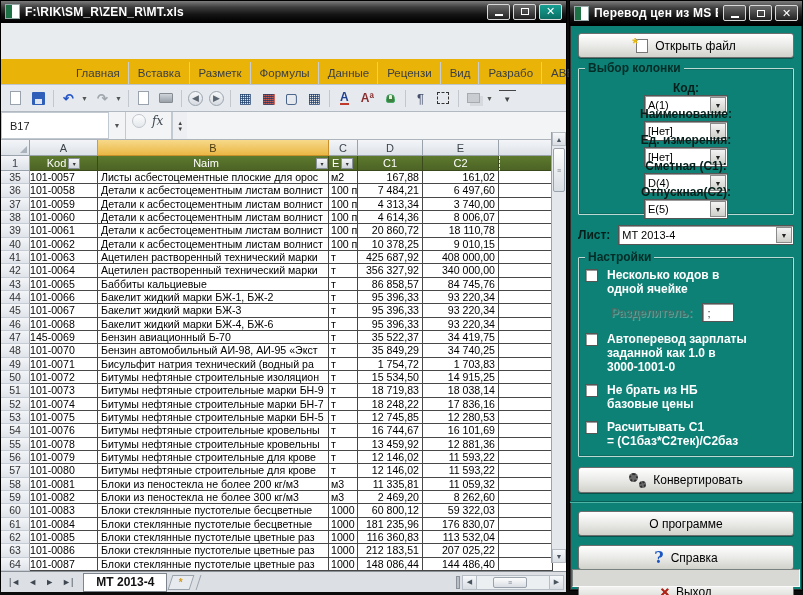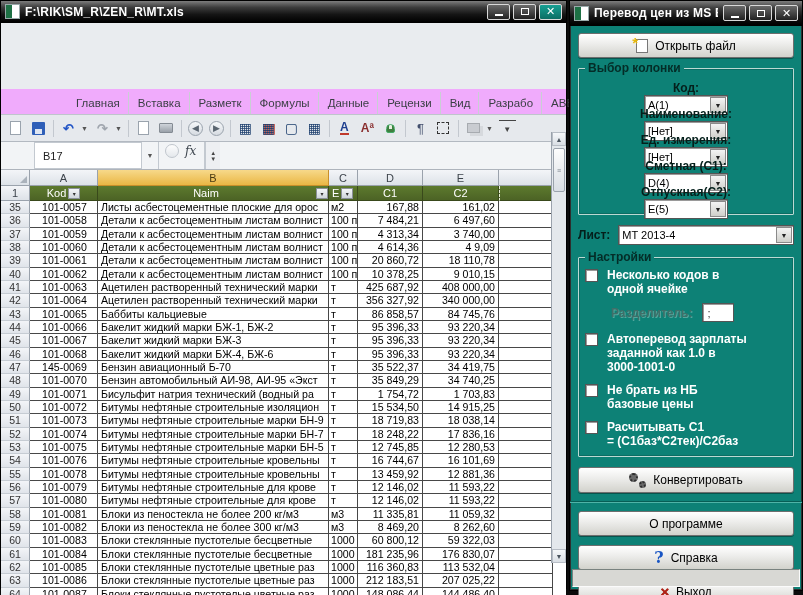--- a/index.html
+++ b/index.html
@@ -20,22 +20,22 @@
     background:linear-gradient(180deg,#6a6a6a,#222); display:flex; align-items:center;
     justify-content:center; color:#fff; font-size:11px; line-height:1; }
   .wbtn .minbar { width:8px; height:2px; background:#fff; margin-top:7px; }
   .wbtn .maxbox { width:8px; height:7px; border:1px solid #fff; }
   .wbtn.close-active { background:linear-gradient(180deg,#17a093,#0b6e64); }
 
   
   .xlwin { position:absolute; left:0; top:0; width:567px; height:589px;
     background:#e9ecef; border:1px solid #000; }
   .stripe { height:36px; background:#e9ecef; }
-  .tabsrow { height:26px; background:#f0abfc; display:flex; align-items:flex-end;
-    padding-left:66px; border-bottom:1px solid #bfc5cc;margin-top:30px; }
+  .tabsrow { height:26px; background:#eab308; display:flex; align-items:flex-end;
+    padding-left:66px; border-bottom:1px solid #bfc5cc; }
   .rtab { font-size:11.5px; color:#3a3f44; padding:5px 8px 5px 9px;
     border-right:1px solid #c9ced4; white-space:nowrap; }
   .tabs-right { margin-left:auto; display:flex; align-items:center; gap:7px; padding:0 8px 3px 0; }
   .heart { color:#6e5560; font-size:13px; }
   .helpcirc { width:16px; height:16px; border-radius:50%; color:#fff; font-size:11px;
     font-weight:bold; display:flex; align-items:center; justify-content:center;
     background:radial-gradient(circle at 35% 30%,#7fb2f2,#2a6fd4 70%); }
 
   .toolbar { height:27px; background:#e6e9ed; display:flex; align-items:center;
     gap:6px; padding:0 6px; border-bottom:1px solid #b3b9c1; }
@@ -58,21 +58,21 @@
   .ic-A { color:#1f3f8f; font-weight:bold; font-size:12px; border-bottom:2px solid #c0392b; line-height:11px; }
   .ic-Aa { color:#8a2f2f; font-weight:bold; font-size:12px; }
   .ic-person { width:9px; height:9px; border-radius:50% 50% 2px 2px;
     background:radial-gradient(circle at 50% 28%,#e8f0e0 0 30%,#3f7f3f 32%); border:1px solid #4a6; }
   .ic-sel { width:12px; height:12px; border:1px dashed #333; }
   .ic-shapes { width:13px; height:10px; background:#c9ccd1; border:1px solid #a7abb0;
     box-shadow:3px 3px 0 #d6d9dd; }
   .ic-ovf { font-size:8px; color:#444; border-top:1px solid #444; padding-top:1px; }
 
   .formulabar { height:28px; background:#f2f4f6; display:flex; align-items:stretch;
-    border-bottom:1px solid #aeb4bc;padding-left:33px; }
+    border-bottom:1px solid #aeb4bc; }
   .namebox { width:108px; background:#fff; border:1px solid #c3c9d0; font-size:11px;
     display:flex; align-items:center; padding-left:8px; color:#222; }
   .nbarrow { width:17px; background:#f2f4f6; display:flex; align-items:center;
     justify-content:center; font-size:7px; color:#555; border-right:1px solid #c3c9d0; }
   .fxcirc { width:14px; height:14px; border-radius:50%; border:1px solid #c0c6cd;
     background:linear-gradient(#fdfdfd,#e4e8ec); margin:2px 4px 0 6px; }
   .fxlbl { font-family:"DejaVu Serif", serif; font-style:italic; font-size:12px;
     color:#3f4750; padding:2px 8px 0 2px; border-right:1px solid #c3c9d0; }
   .fxtext { flex:1; background:#fff; font-size:11.5px; color:#111; display:flex;
     align-items:center; padding-left:6px; white-space:nowrap; overflow:hidden; }
@@ -107,21 +107,21 @@
     border-bottom:1px solid #9aa2ac; color:#3c434b; font-size:11px; display:flex;
     align-items:center; justify-content:center; }
   .rowsarea { height:400px; overflow:hidden; }
   .r { display:flex; height:13.33px; }
   .c { font-size:10.6px; line-height:12px; color:#000; border-right:1px solid #474747;
     border-bottom:1px solid #474747; white-space:nowrap; overflow:hidden; background:#fff;
     display:flex; align-items:center; }
   .c.rn { background:linear-gradient(#f3f5f8,#e0e4ea); color:#333;
     border-right:1px solid #9aa2ac; border-bottom:1px solid #c6ccd3; justify-content:center;
     font-size:10.5px; }
-  .c.kod { padding-left:12px; }
+  .c.kod { padding-left:0; }
   .c.naim { padding-left:3px; }
   .c.unit { padding-left:2px; }
   .c.num { justify-content:flex-end; padding-right:3px; }
 
   .vscroll { position:absolute; right:0; top:131px; width:15px; height:431px;
     background:#e4e8ec; border-left:1px solid #9aa2ac; display:flex; flex-direction:column; }
   .vbtn { height:14px; display:flex; align-items:center; justify-content:center;
     font-size:7px; color:#4a545e; background:linear-gradient(#f6f8fa,#d9dee4);
     border:1px solid #b7bdc5; }
   .vthumb { margin:2px 1px; height:44px; border:1px solid #9aa2ac; border-radius:2px;
@@ -361,21 +361,21 @@
     <div class="c num w-e">3 740,00</div>
     <div class="c w-f"></div>
   </div>
 
   <div class="r">
     <div class="c rn w-rn">38</div>
     <div class="c kod w-a">101-0060</div>
     <div class="c naim w-b">Детали к асбестоцементным листам волнист</div>
     <div class="c unit w-c">100 п</div>
     <div class="c num w-d">4 614,36</div>
-    <div class="c num w-e">4 9,09</div>
+    <div class="c num w-e">8 006,07</div>
     <div class="c w-f"></div>
   </div>
 
   <div class="r">
     <div class="c rn w-rn">39</div>
     <div class="c kod w-a">101-0061</div>
     <div class="c naim w-b">Детали к асбестоцементным листам волнист</div>
     <div class="c unit w-c">100 п</div>
     <div class="c num w-d">20 860,72</div>
     <div class="c num w-e">18 110,78</div>
@@ -570,21 +570,21 @@
     <div class="c num w-d">11 335,81</div>
     <div class="c num w-e">11 059,32</div>
     <div class="c w-f"></div>
   </div>
 
   <div class="r">
     <div class="c rn w-rn">59</div>
     <div class="c kod w-a">101-0082</div>
     <div class="c naim w-b">Блоки из пеностекла не более 300 кг/м3</div>
     <div class="c unit w-c">м3</div>
-    <div class="c num w-d">8 469,20</div>
+    <div class="c num w-d">2 469,20</div>
     <div class="c num w-e">8 262,60</div>
     <div class="c w-f"></div>
   </div>
 
   <div class="r">
     <div class="c rn w-rn">60</div>
     <div class="c kod w-a">101-0083</div>
     <div class="c naim w-b">Блоки стеклянные пустотелые бесцветные</div>
     <div class="c unit w-c">1000</div>
     <div class="c num w-d">60 800,12</div>

